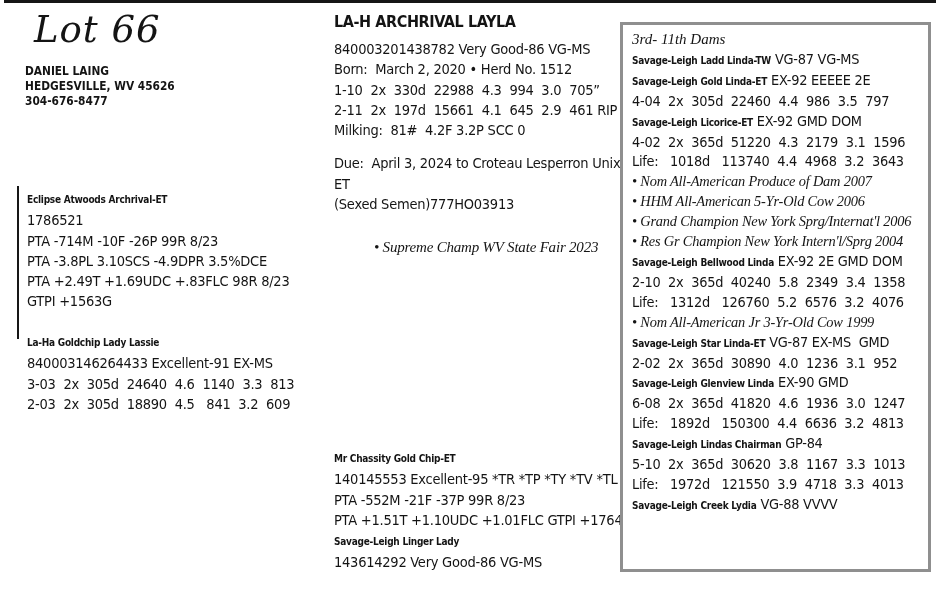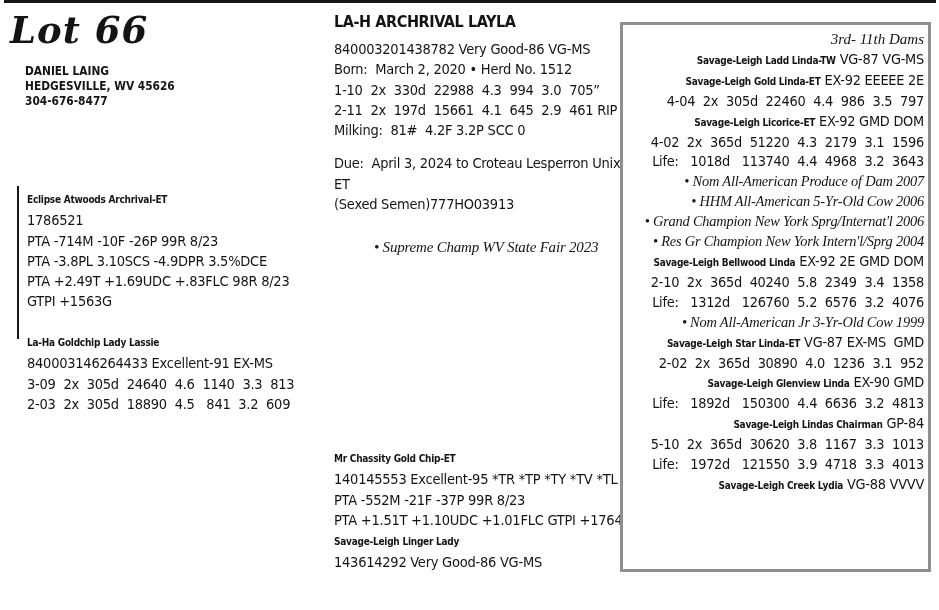--- a/index.html
+++ b/index.html
@@ -21,26 +21,25 @@
   .bname{font-weight:700;}
   .award{
     font-family:"Liberation Serif", serif;
     font-style:italic;
     font-stretch:normal;
     letter-spacing:-0.2px;
     font-size:14.5px;line-height:20.3px;
   }
   
   .lot-script{
-    position:absolute;left:10px;top:8px;
+    position:absolute;left:34px;top:8px;
     font-family:"DejaVu Serif", serif;
     font-style:italic;font-stretch:normal;
     font-size:37px;line-height:44px;
     letter-spacing:1px;
-    font-weight:bold;
   }
   .consignor{
     position:absolute;left:25px;top:64px;
     font-weight:700;font-size:11.8px;line-height:14.8px;
     letter-spacing:0;
   }
   
   .main-block{position:absolute;left:334px;top:9px;width:296px;}
   .main-title{
     font-weight:700;font-size:16px;line-height:26px;margin:0 0 4px 0;
@@ -62,21 +61,20 @@
   .dam-block{position:absolute;left:27px;top:331px;width:300px;}
   .maternal-block{position:absolute;left:334px;top:447px;width:300px;}
   .name-line .bname{font-size:10px;}
   
   .dams-box{
     position:absolute;left:620px;top:22px;width:311px;height:550px;
     box-sizing:border-box;
     border:3px solid #8f8f8f;
     padding:5px 4px 0 9px;
     background:#fff;
-    text-align:right;
   }
   .dams-title{
     font-family:"Liberation Serif", serif;font-style:italic;font-stretch:normal;
     font-size:15px;line-height:19.9px;letter-spacing:0;
   }
   .dams-box .ln{line-height:19.9px;font-size:14.4px;}
   .dams-box .award{font-size:14.4px;}
 </style>
 </head>
 <body>
@@ -115,21 +113,21 @@
     <div class="ln plain"><span>1786521</span></div>
     <div class="ln plain"><span>PTA -714M -10F -26P 99R 8/23</span></div>
     <div class="ln plain"><span>PTA -3.8PL 3.10SCS -4.9DPR 3.5%DCE</span></div>
     <div class="ln plain"><span>PTA +2.49T +1.69UDC +.83FLC 98R 8/23</span></div>
     <div class="ln plain"><span>GTPI +1563G</span></div>
   </div>
 
 <div class="dam-block">
     <div class="ln plain name-line"><span class="bname">La-Ha Goldchip Lady Lassie</span></div>
     <div class="ln plain"><span>840003146264433 Excellent-91 EX-MS</span></div>
-    <div class="ln plain"><span>3-09  2x  305d  24640  4.6  1140  3.3  813</span></div>
+    <div class="ln plain"><span>3-03  2x  305d  24640  4.6  1140  3.3  813</span></div>
     <div class="ln plain"><span>2-03  2x  305d  18890  4.5   841  3.2  609</span></div>
   </div>
 
 <div class="maternal-block">
     <div class="ln plain name-line"><span class="bname">Mr Chassity Gold Chip-ET</span></div>
     <div class="ln plain"><span>140145553 Excellent-95 *TR *TP *TY *TV *TL</span></div>
     <div class="ln plain"><span>PTA -552M -21F -37P 99R 8/23</span></div>
     <div class="ln plain"><span>PTA +1.51T +1.10UDC +1.01FLC GTPI +1764G</span></div>
     <div class="ln plain name-line"><span class="bname">Savage-Leigh Linger Lady</span></div>
     <div class="ln plain"><span>143614292 Very Good-86 VG-MS</span></div>
@@ -148,19 +146,20 @@
       <div class="ln award"><span>• HHM All-American 5-Yr-Old Cow 2006</span></div>
       <div class="ln award"><span>• Grand Champion New York Sprg/Internat'l 2006</span></div>
       <div class="ln award"><span>• Res Gr Champion New York Intern'l/Sprg 2004</span></div>
       <div class="ln plain name-line"><span class="bname">Savage-Leigh Bellwood Linda</span><span> EX-92 2E GMD DOM</span></div>
       <div class="ln plain"><span>2-10  2x  365d  40240  5.8  2349  3.4  1358</span></div>
       <div class="ln plain"><span>Life:   1312d   126760  5.2  6576  3.2  4076</span></div>
       <div class="ln award"><span>• Nom All-American Jr 3-Yr-Old Cow 1999</span></div>
       <div class="ln plain name-line"><span class="bname">Savage-Leigh Star Linda-ET</span><span> VG-87 EX-MS  GMD</span></div>
       <div class="ln plain"><span>2-02  2x  365d  30890  4.0  1236  3.1  952</span></div>
       <div class="ln plain name-line"><span class="bname">Savage-Leigh Glenview Linda</span><span> EX-90 GMD</span></div>
+      <div class="ln plain"><span>6-08  2x  365d  41820  4.6  1936  3.0  1247</span></div>
       <div class="ln plain"><span>Life:   1892d   150300  4.4  6636  3.2  4813</span></div>
       <div class="ln plain name-line"><span class="bname">Savage-Leigh Lindas Chairman</span><span> GP-84</span></div>
       <div class="ln plain"><span>5-10  2x  365d  30620  3.8  1167  3.3  1013</span></div>
       <div class="ln plain"><span>Life:   1972d   121550  3.9  4718  3.3  4013</span></div>
       <div class="ln plain name-line"><span class="bname">Savage-Leigh Creek Lydia</span><span> VG-88 VVVV</span></div>
     </div>
 </div>
 
 </body></html>

